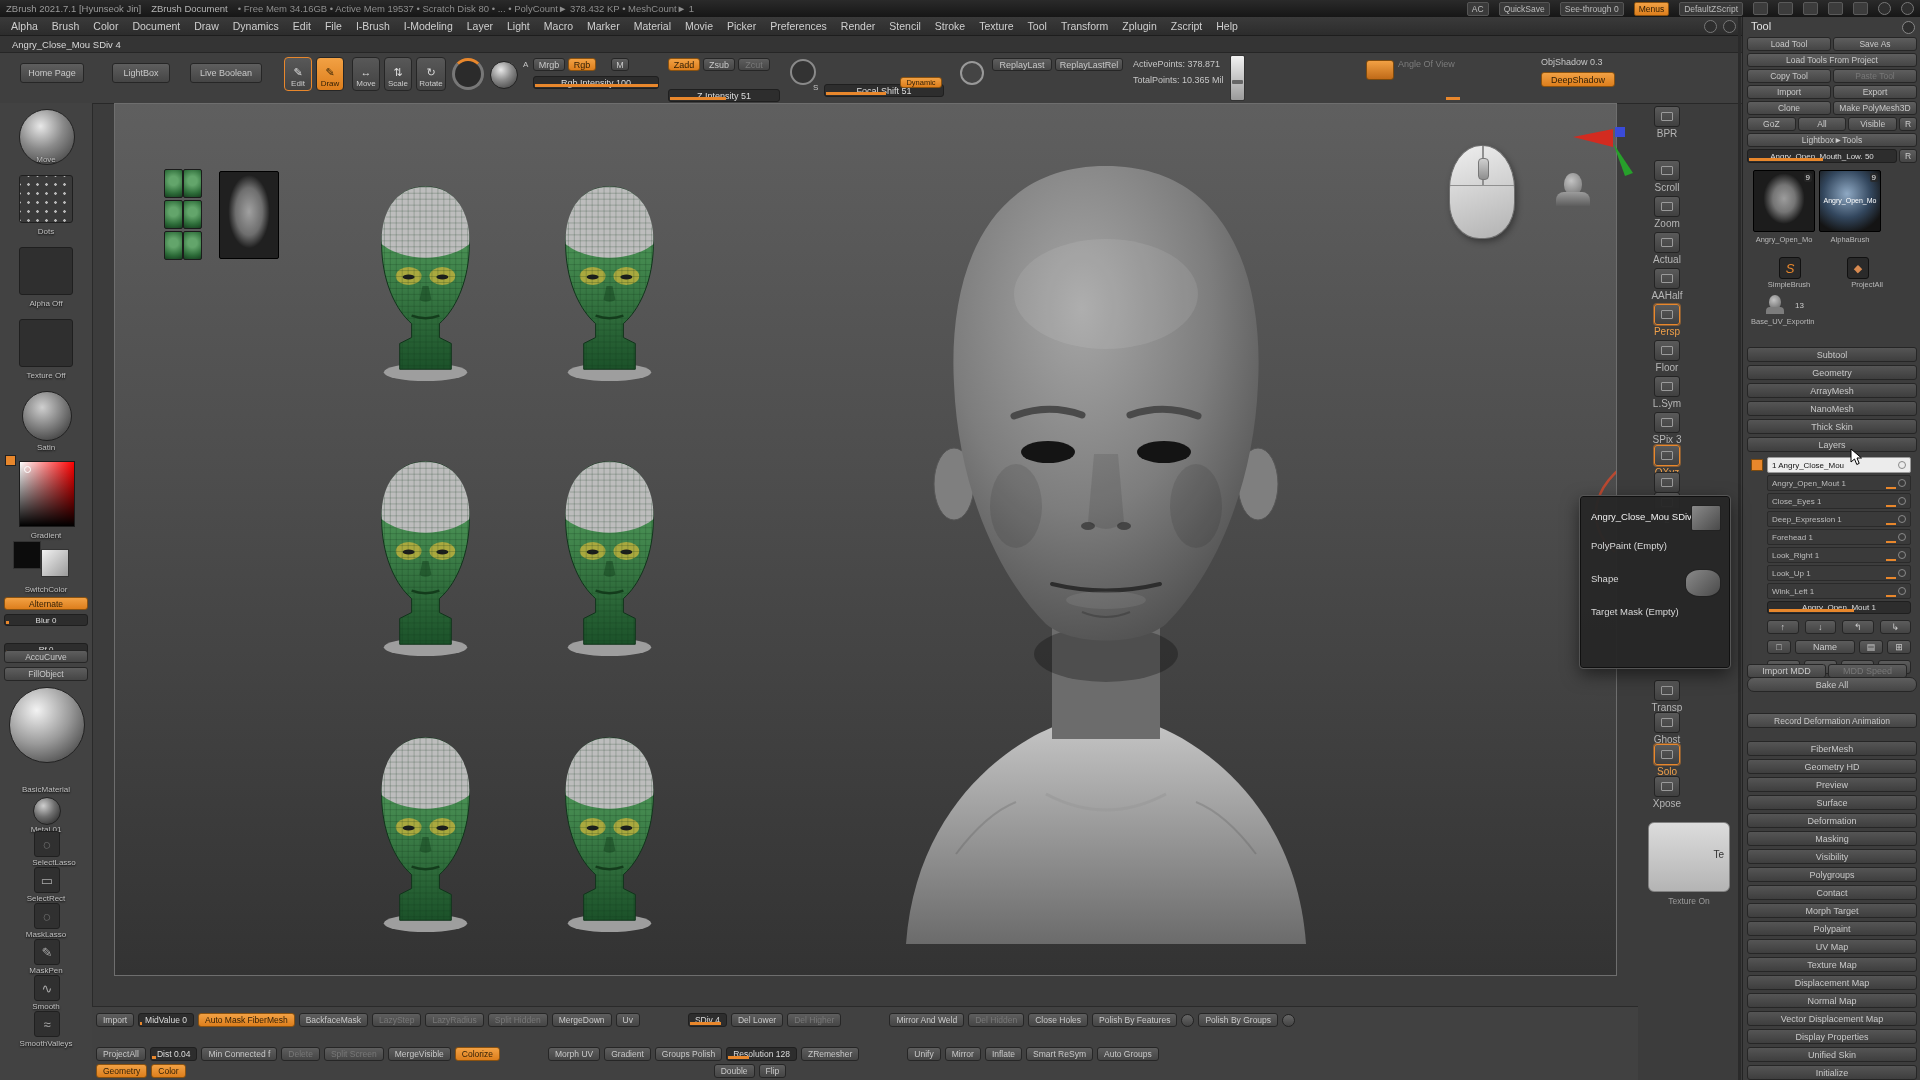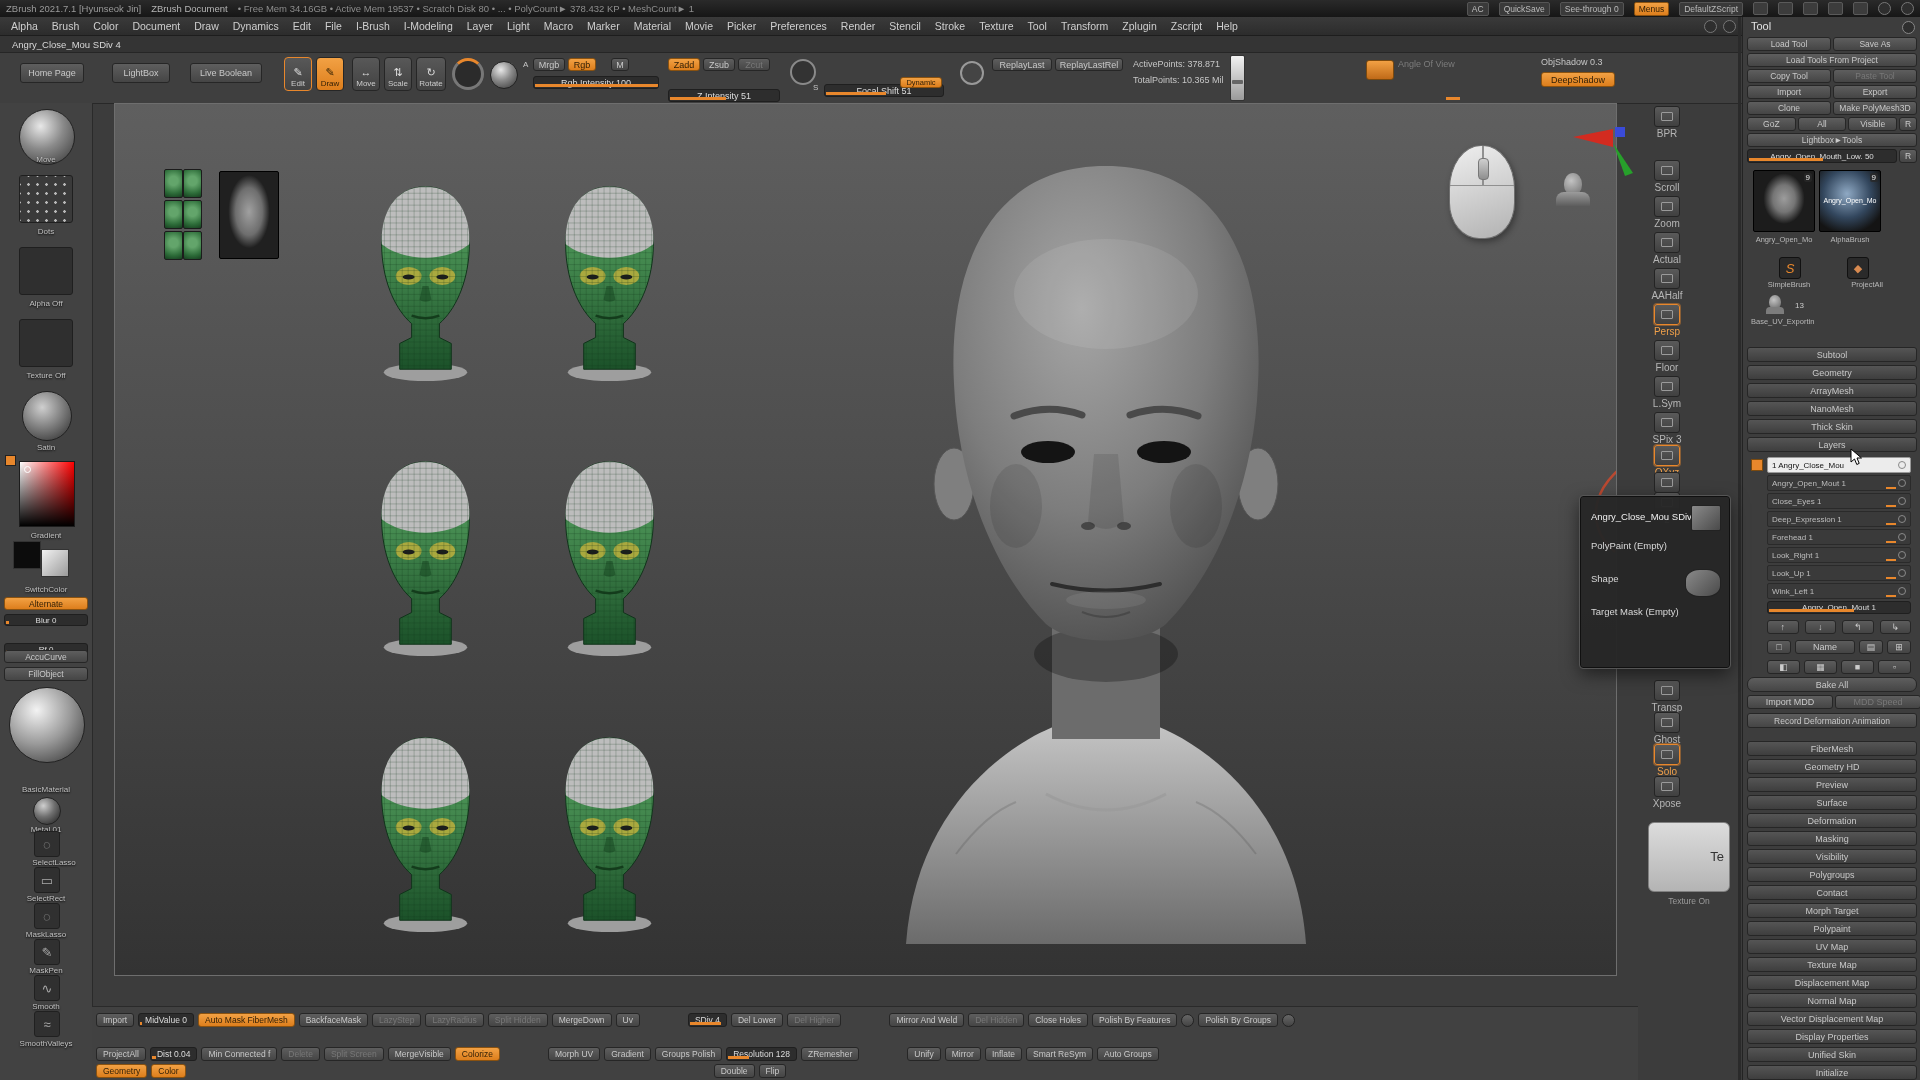--- a/index.html
+++ b/index.html
@@ -78,21 +78,21 @@
   .rs-item{position:absolute;left:1650px;width:34px;display:flex;flex-direction:column;align-items:center;gap:1px;}
   .rs-btn{width:24px;height:19px;background:linear-gradient(#5a5a5a,#404040);border:1px solid #242424;
           border-radius:3px;position:relative;}
   .rs-btn::after{content:"";position:absolute;left:6px;top:5px;width:10px;height:7px;border:1px solid #9a9a9a;border-radius:1px;}
   .rs-btn.active{border-color:#e8872c;box-shadow:0 0 0 1px rgba(232,135,44,.45);}
   .rs-lbl{font-size:10px;color:#b5b5b5;white-space:nowrap;}
   .rs-item.active .rs-lbl{color:#f0a04a;}
   
   #texpop{left:1648px;top:822px;width:82px;height:70px;background:linear-gradient(#dcdcdc,#b4b4b4);
           border:1px solid #808080;border-radius:6px;box-sizing:border-box;}
-  #texpop .te{position:absolute;right:5px;top:26px;font-size:13px;color:#333;}
+  #texpop .te{position:absolute;right:5px;top:26px;font-size:10px;color:#333;}
   #texpop-lbl{left:1648px;top:896px;width:82px;text-align:center;font-size:8.5px;color:#9a9a9a;}
   
   #ctxmenu{left:1580px;top:496px;width:150px;height:172px;background:rgba(38,38,38,.96);
            border:1px solid #101010;outline:1px solid #555;border-radius:3px;z-index:50;
            box-shadow:0 6px 18px rgba(0,0,0,.55);box-sizing:border-box;padding:6px 0 0 10px;}
   .cm-title{font-size:9.5px;color:#f0f0f0;height:26px;display:flex;align-items:center;}
   .cm-item{font-size:9.5px;color:#d8d8d8;height:33px;display:flex;align-items:center;}
   .cm-thumb{position:absolute;background:linear-gradient(135deg,#8a8a8a,#4a4a4a);border:1px solid #222;border-radius:2px;}
   
   #righttray{left:1742px;top:17px;width:178px;height:1063px;background:#3d3d3d;border-left:1px solid #232323;}
@@ -609,21 +609,21 @@
     <div class="rt-minibtn" style="flex:0 0 24px;">⊞</div>
   </div>
   <div class="abs" style="left:24px;top:643px;width:144px;display:flex;gap:4px;">
     <div class="rt-minibtn" style="flex:1;">◧</div>
     <div class="rt-minibtn" style="flex:1;">▦</div>
     <div class="rt-minibtn" style="flex:1;">■</div>
     <div class="rt-minibtn" style="flex:1;">▫</div>
   </div>
 
   <div class="abs btn" style="left:4px;top:660px;width:170px;height:15px;border-radius:7px;">Bake All</div>
-  <div class="abs" style="left:4px;top:678px;width:174px;display:flex;gap:2px;">
+  <div class="abs" style="left:4px;top:647px;width:160px;display:flex;gap:2px;">
     <div class="btn" style="flex:1;height:14px;">Import MDD</div>
     <div class="btn dim" style="flex:1;height:14px;">MDD Speed</div>
   </div>
   <div class="abs btn" style="left:4px;top:696px;width:170px;height:15px;font-size:8.5px;">Record Deformation Animation</div>
 
   <div class="secbars" id="rt-secb" style="top:724px;">
       <div class="btn">FiberMesh</div>
       <div class="btn">Geometry HD</div>
       <div class="btn">Preview</div>
       <div class="btn">Surface</div>

